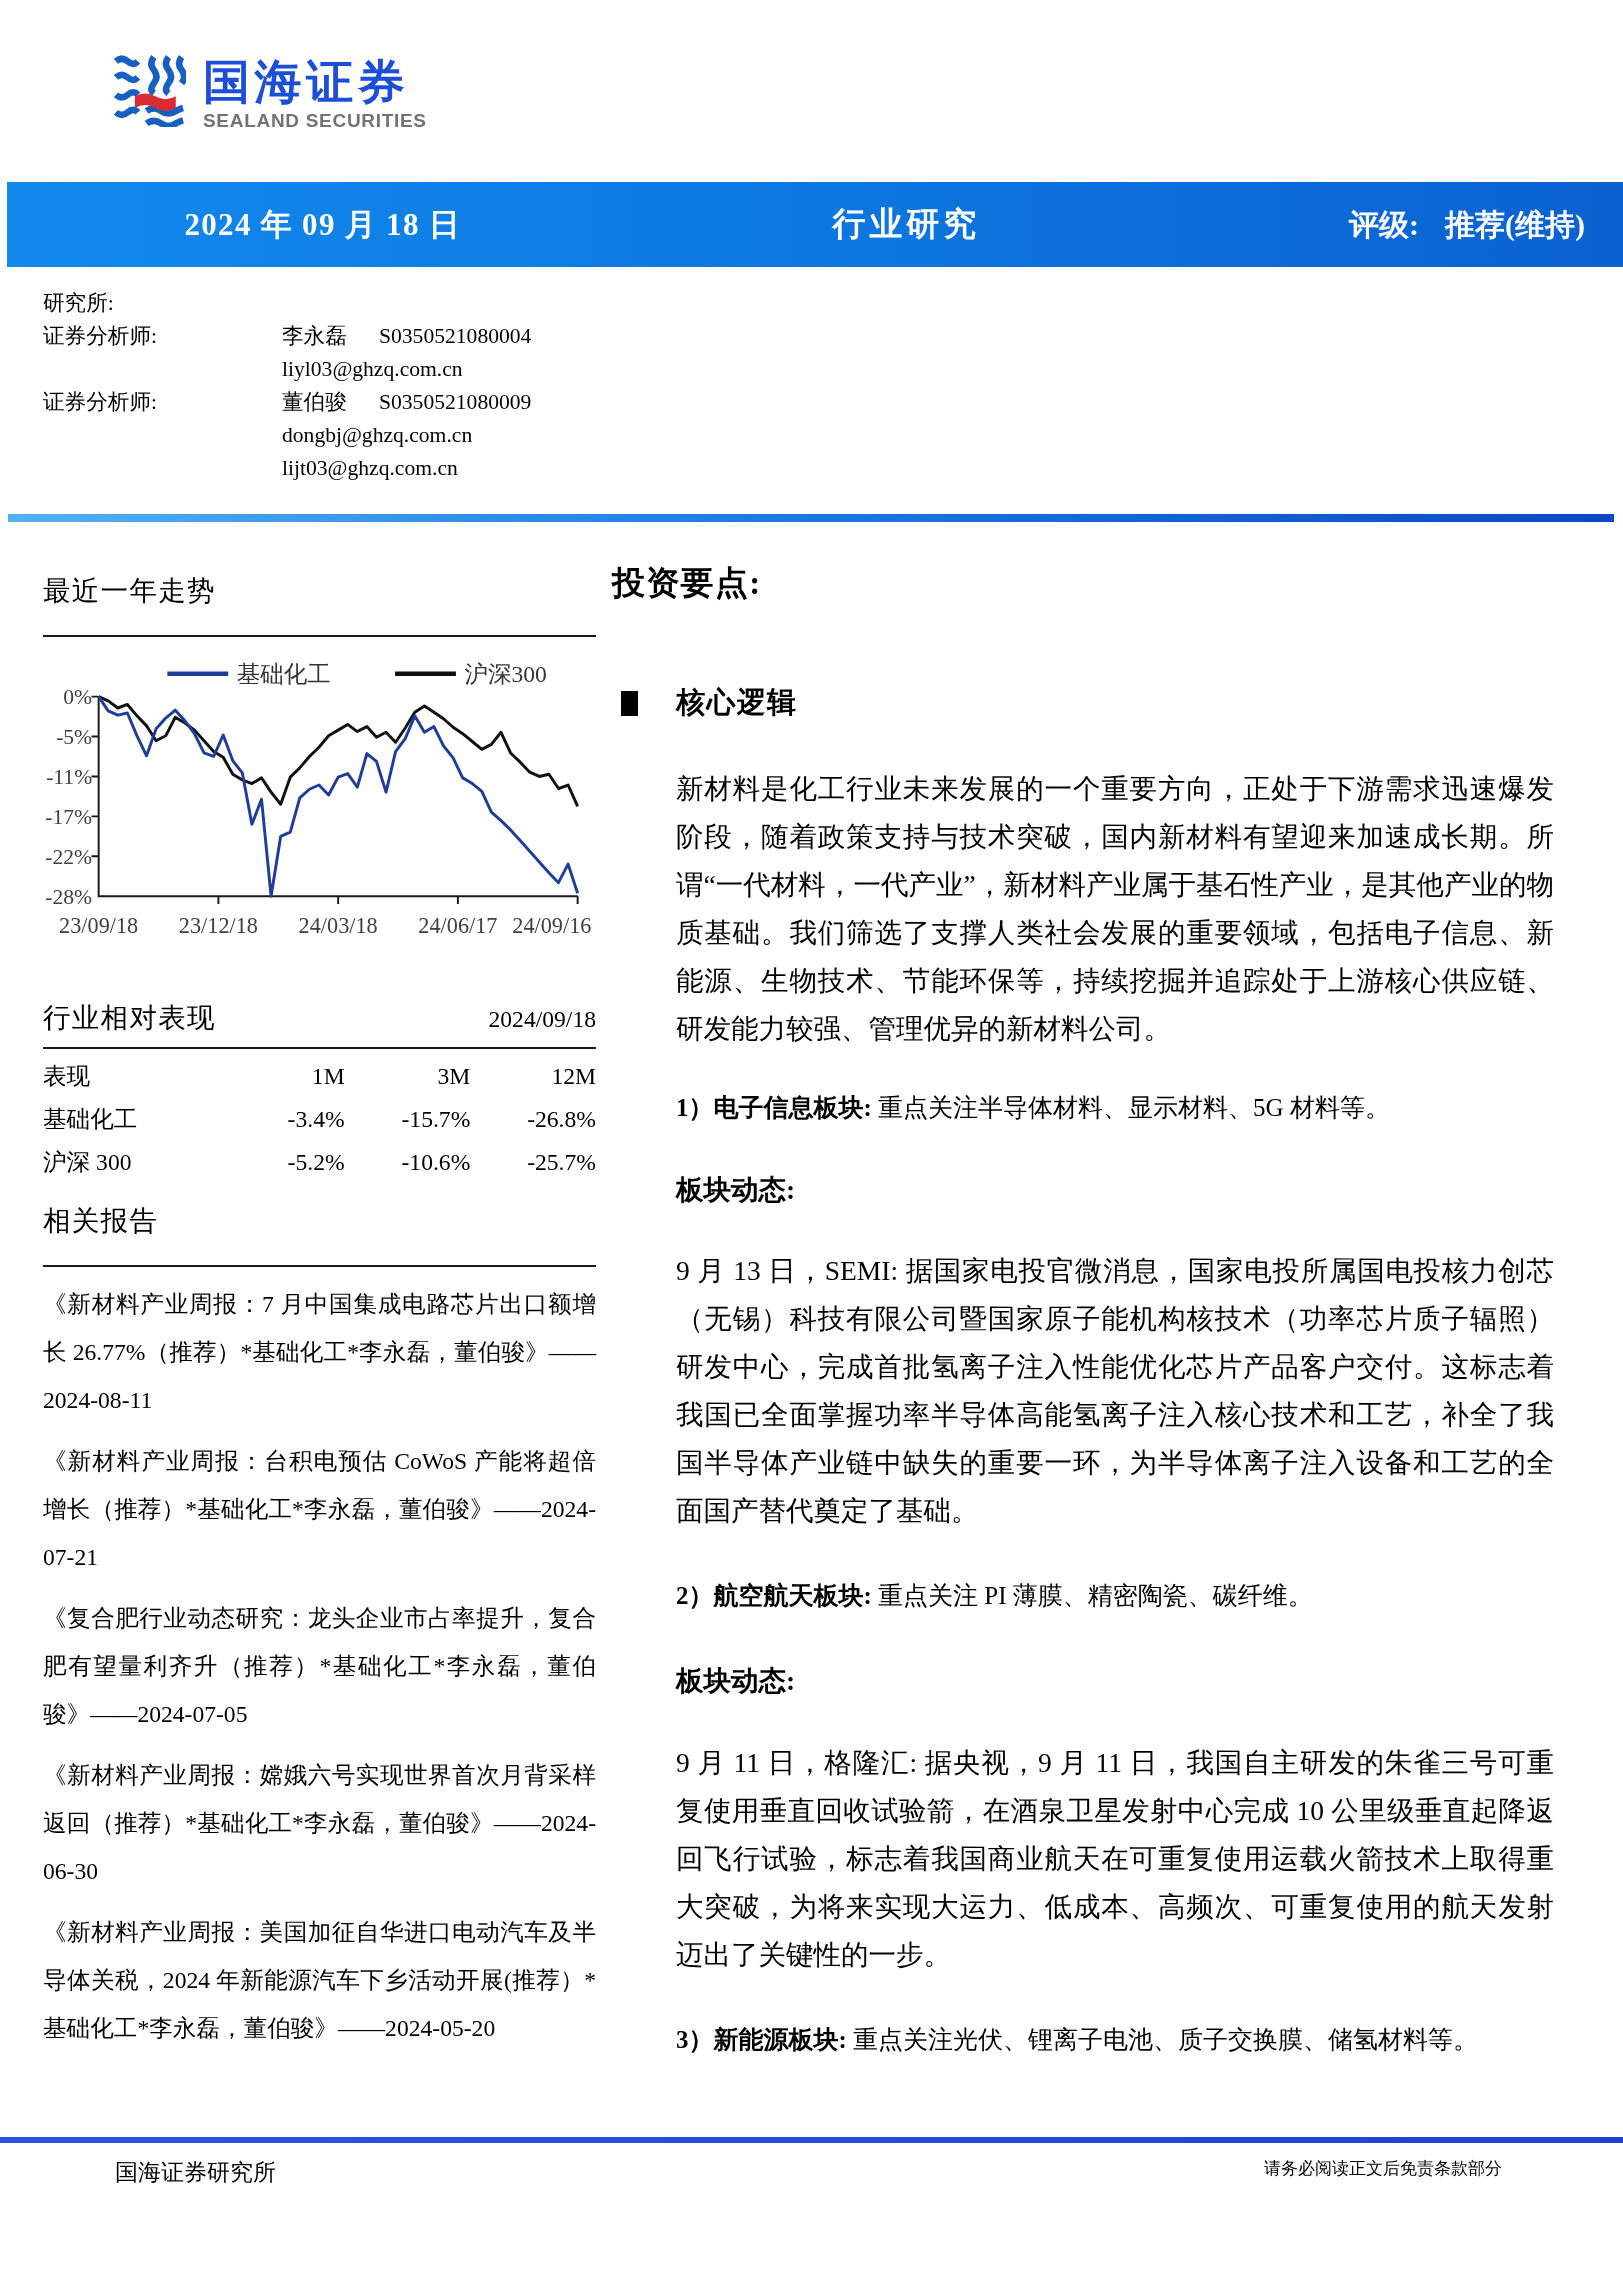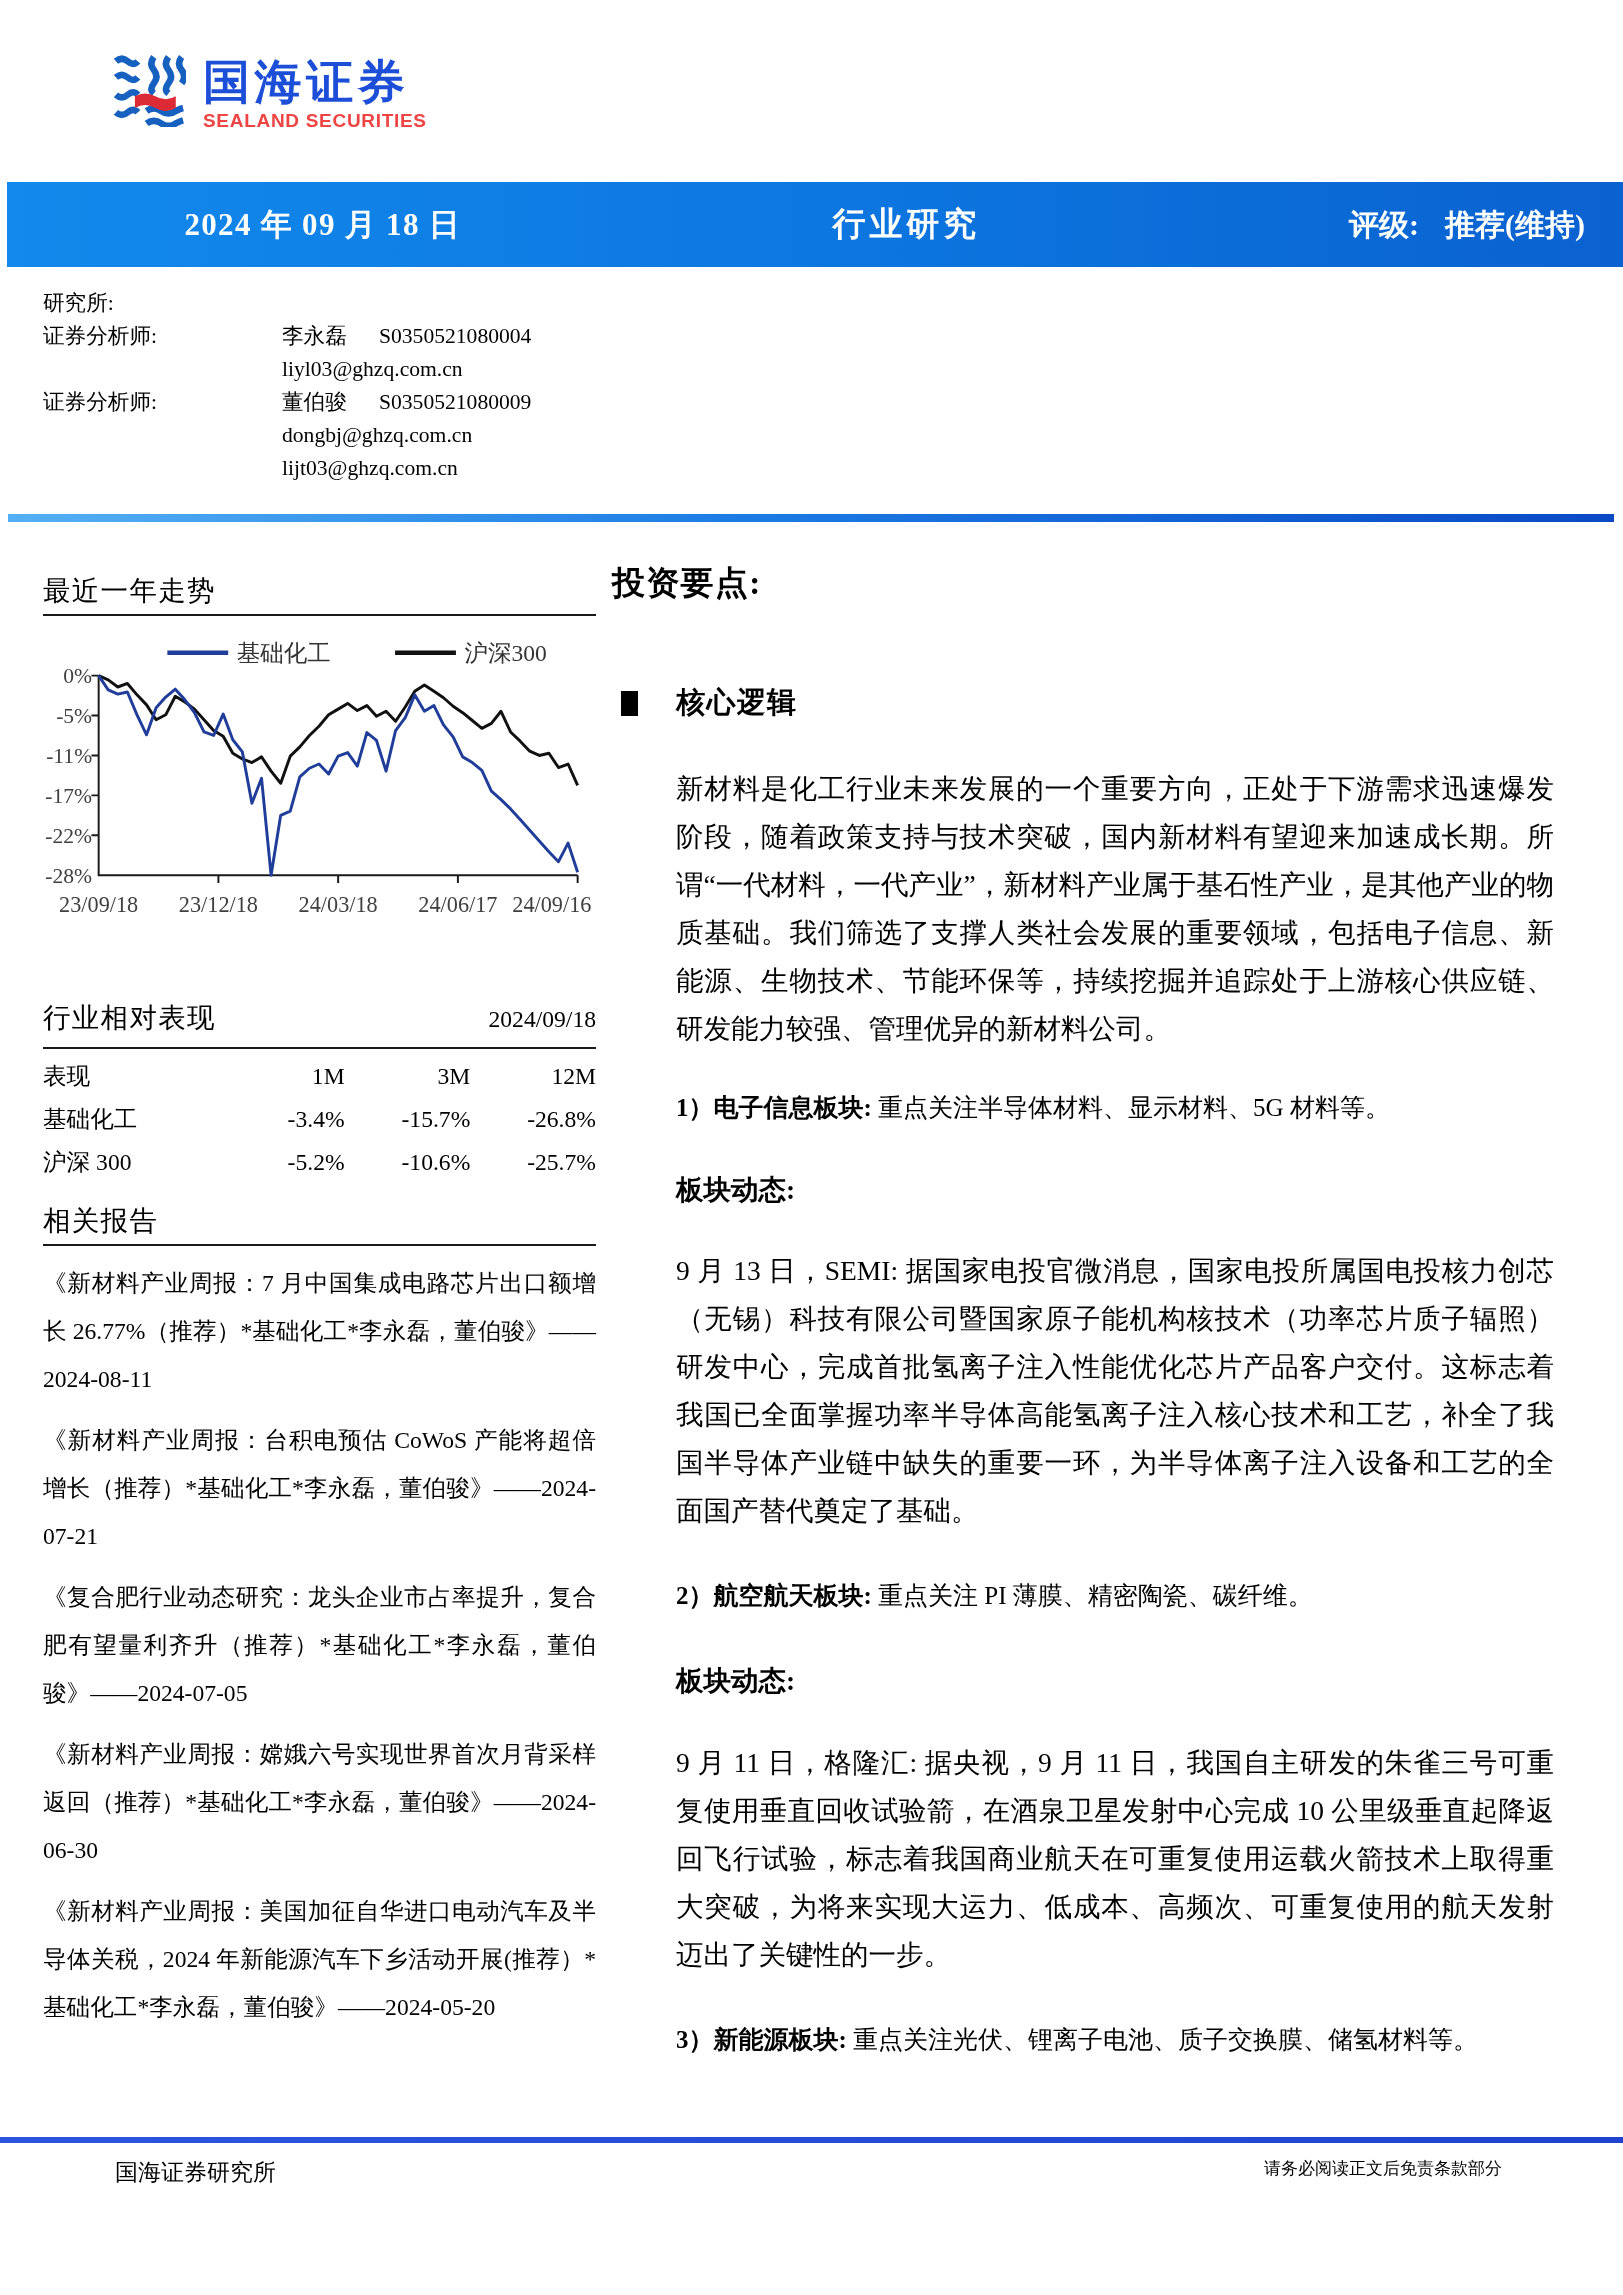--- a/index.html
+++ b/index.html
@@ -6,21 +6,21 @@
   #page{position:relative;width:1623px;height:2295px;background:#ffffff;overflow:hidden;
         font-family:"Liberation Serif","DejaVu Serif",serif;color:#000;}
 
   
   .logo-block{position:absolute;left:113px;top:54px;display:flex;align-items:flex-start;gap:17px;}
   .logo-mark{width:73px;height:73px;}
   .logo-text{display:flex;flex-direction:column;justify-content:flex-start;}
   .logo-zh{font-family:"Liberation Sans","DejaVu Sans",sans-serif;font-weight:bold;
            font-size:47px;line-height:56px;color:#1d4ed8;letter-spacing:4.6px;}
   .logo-en{font-family:"Liberation Sans","DejaVu Sans",sans-serif;font-weight:bold;
-           font-size:19px;line-height:22px;color:#ef4444;letter-spacing:0.7px;}
+           font-size:19px;line-height:22px;color:#737373;letter-spacing:0.7px;}
 
   
   .banner{position:absolute;left:6.5px;right:0;top:182px;height:85px;
           background:linear-gradient(90deg,#1289ec 0%,#0d79e2 45%,#0a62d0 100%);}
   .banner .date{position:absolute;left:178px;top:0;line-height:85px;color:#fff;
                 font-size:31px;font-weight:bold;letter-spacing:1.3px;}
   .banner .section{position:absolute;left:826px;top:0;line-height:85px;color:#fff;
                 font-size:33px;font-weight:bold;letter-spacing:3.9px;}
   .banner .rating{position:absolute;right:38px;top:0;line-height:85px;color:#fff;
                 font-size:30px;font-weight:bold;}
@@ -36,21 +36,21 @@
   .arow{display:grid;grid-template-columns:239px 97px 1fr;line-height:33px;}
   .arow .alabel{white-space:pre;}
   .arow .aemail{grid-column:2 / span 2;}
 
   
   .hr-gradient{position:absolute;left:7.9px;right:9.2px;top:514px;height:7.9px;
           background:linear-gradient(90deg,#54b0f4 0%,#1c7ce4 45%,#0a49c6 100%);}
 
   
   .colhead{margin:0;font-size:27.5px;font-weight:normal;letter-spacing:1.3px;
-           border-bottom:2px solid #1a1a1a;padding-bottom:5px;}
+           border-bottom:2px solid #1a1a1a;padding-bottom:26px;}
   .trend{position:absolute;left:43px;top:573px;width:553px;}
   .chart-svg{display:block;margin-top:3.9px;width:553px;height:301px;overflow:visible;}
   .chart-svg text{font-family:"Liberation Serif","DejaVu Serif",serif;font-size:33px;fill:#404040;}
   .chart-svg text.xtick{font-size:34px;}
   .chart-svg text.legend{font-size:36px;fill:#333;}
 
   .perf{position:absolute;left:43px;top:1000px;width:553px;}
   .perf-head{display:flex;justify-content:space-between;align-items:baseline;
              border-bottom:2px solid #1a1a1a;padding-bottom:10.5px;gap:32px;}
   .perf-head h3{margin:0;font-size:27.5px;font-weight:normal;letter-spacing:1.3px;}

